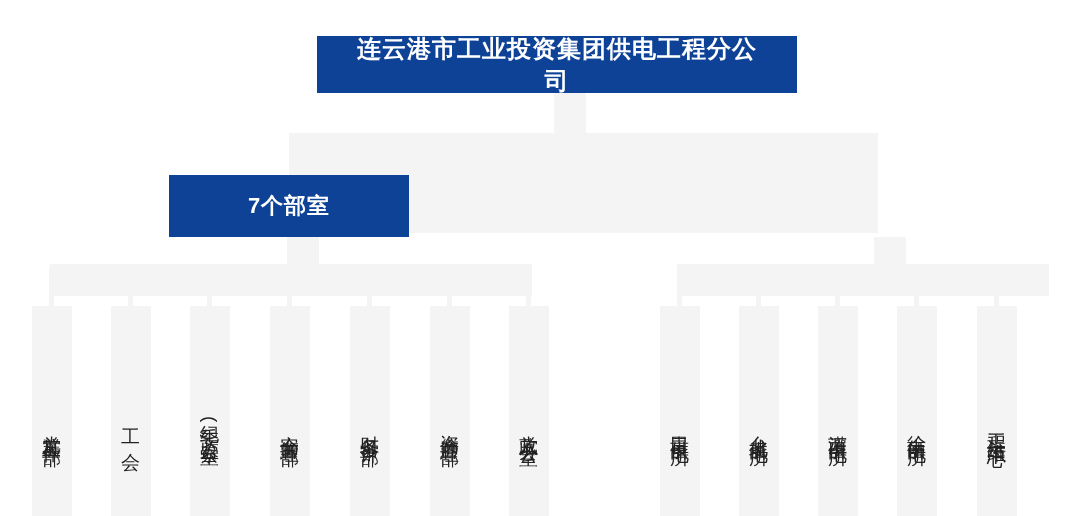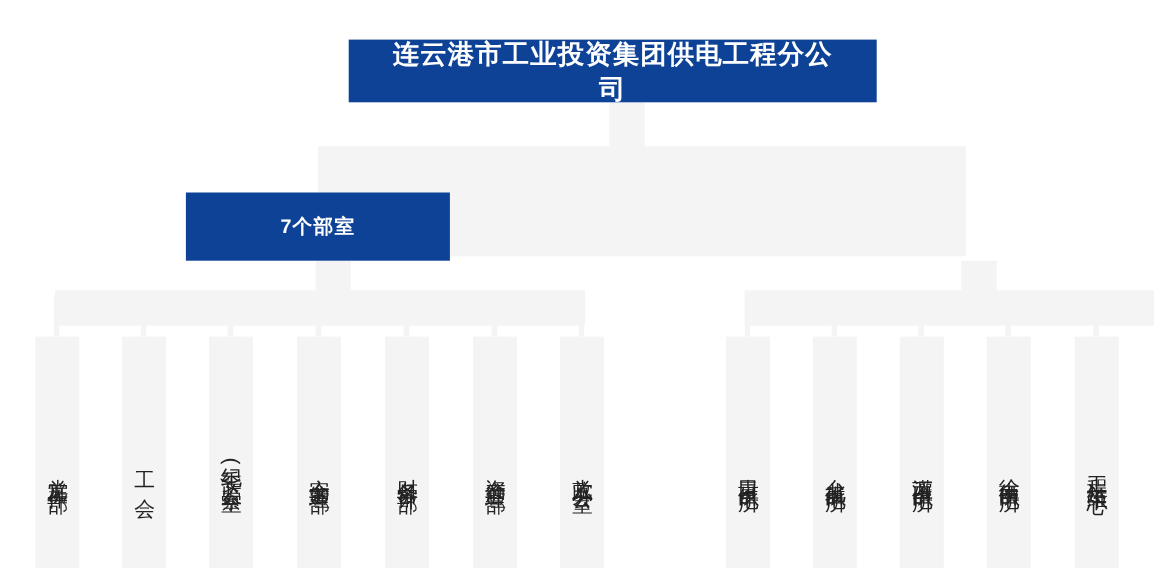--- a/index.html
+++ b/index.html
@@ -27,21 +27,21 @@
   
   .box{
     position:absolute;
     background:var(--blue);
     color:var(--text-light);
     display:flex;align-items:center;justify-content:center;
     font-weight:bold;
     text-align:center;
   }
   .box-root{left:285px;top:4px;width:480px;height:57px;font-size:24px;letter-spacing:1px;}
-  .box-l2{top:143px;height:62px;font-size:18px;letter-spacing:1px;}
+  .box-l2{top:143px;height:62px;font-size:22px;letter-spacing:1px;}
   .box-left{left:137px;width:240px;}
   .box-right{left:723px;width:244px;}
   
   .col{
     position:absolute;
     top:274px;width:40px;height:242px;
     background:var(--gray);
     display:flex;align-items:center;justify-content:center;
   }
   .col::before{ 

